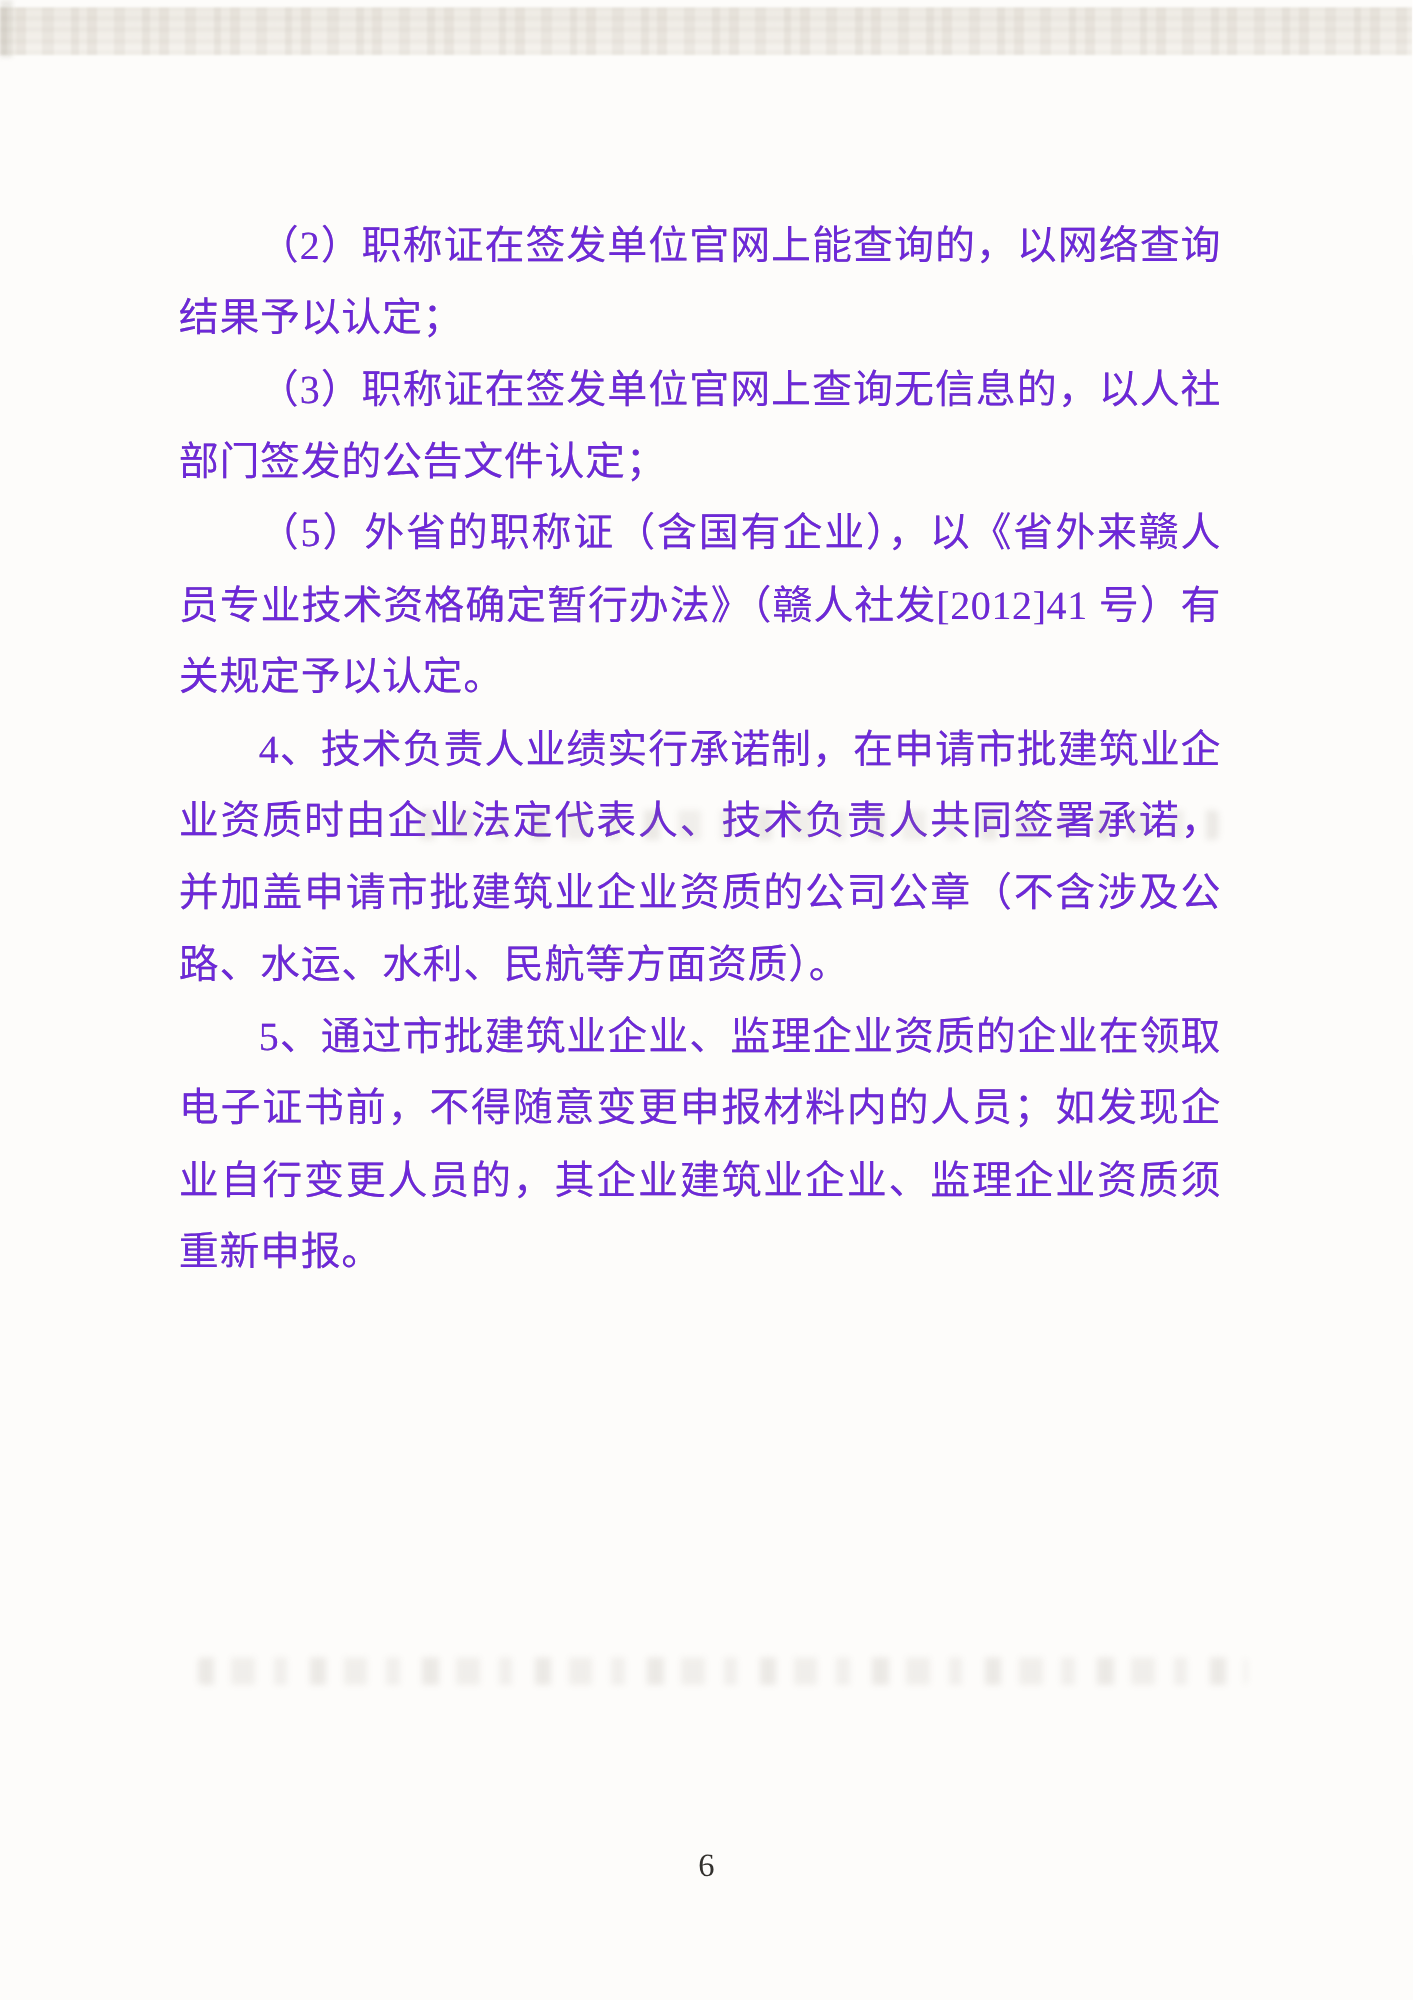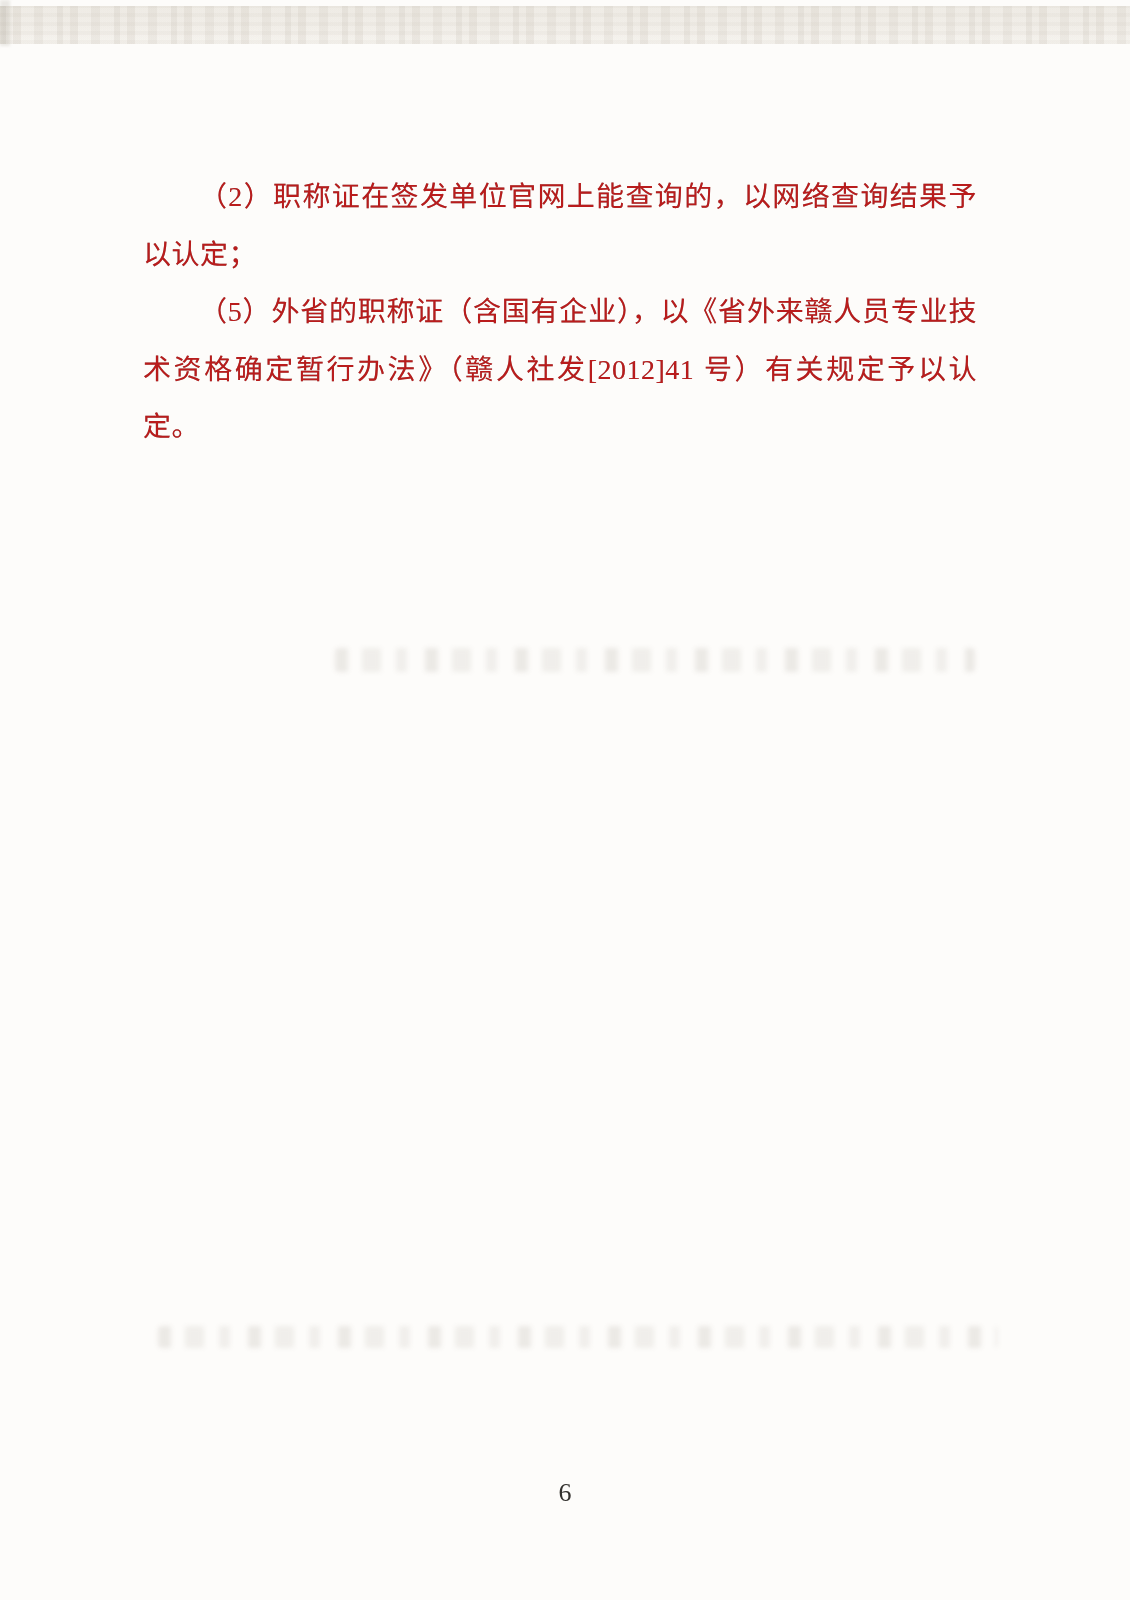--- a/index.html
+++ b/index.html
@@ -35,26 +35,26 @@
         rgba(206,199,188,0.16) 0 4px,
         rgba(230,225,216,0.08) 4px 9px),
       linear-gradient(180deg, #efece6 0%, #f3f0eb 60%, #f8f6f2 100%);
     filter: blur(0.7px);
   }
   .content {
     position: absolute;
     top: 168px;
     left: 143px;
     width: 834px;
-    font-size: 28px;
+    font-size: 32px;
     line-height: 57.5px;
     letter-spacing: 0.5px;
     text-align: justify;
     text-justify: inter-character;
-    color: #b91c1c;
+    color: #6d28d9;
   }
   .para {
     text-indent: 2em;
     text-shadow: 0 0 0.4px rgba(45,43,40,0.45);
   }
   
   .ghost {
     position: absolute;
     opacity: 0.45;
     filter: blur(2.4px);
@@ -87,21 +87,24 @@
 </style>
 </head>
 <body>
 
 <div class="page">
 
   <div class="scan-band"></div>
 
   <div class="content" lang="zh-CN">
     <p class="para">（2）职称证在签发单位官网上能查询的，以网络查询结果予以认定；</p>
+    <p class="para">（3）职称证在签发单位官网上查询无信息的，以人社部门签发的公告文件认定；</p>
     <p class="para">（5）外省的职称证（含国有企业），以《省外来赣人员专业技术资格确定暂行办法》（赣人社发[2012]41 号）有关规定予以认定。</p>
+    <p class="para">4、技术负责人业绩实行承诺制，在申请市批建筑业企业资质时由企业法定代表人、技术负责人共同签署承诺，并加盖申请市批建筑业企业资质的公司公章（不含涉及公路、水运、水利、民航等方面资质）。</p>
+    <p class="para">5、通过市批建筑业企业、监理企业资质的企业在领取电子证书前，不得随意变更申报材料内的人员；如发现企业自行变更人员的，其企业建筑业企业、监理企业资质须重新申报。</p>
   </div>
 
   <div class="ghost ghost-1"></div>
   <div class="ghost ghost-2"></div>
   <div class="ghost-3"></div>
 
   <div class="page-number">6</div>
 
 </div>
 

